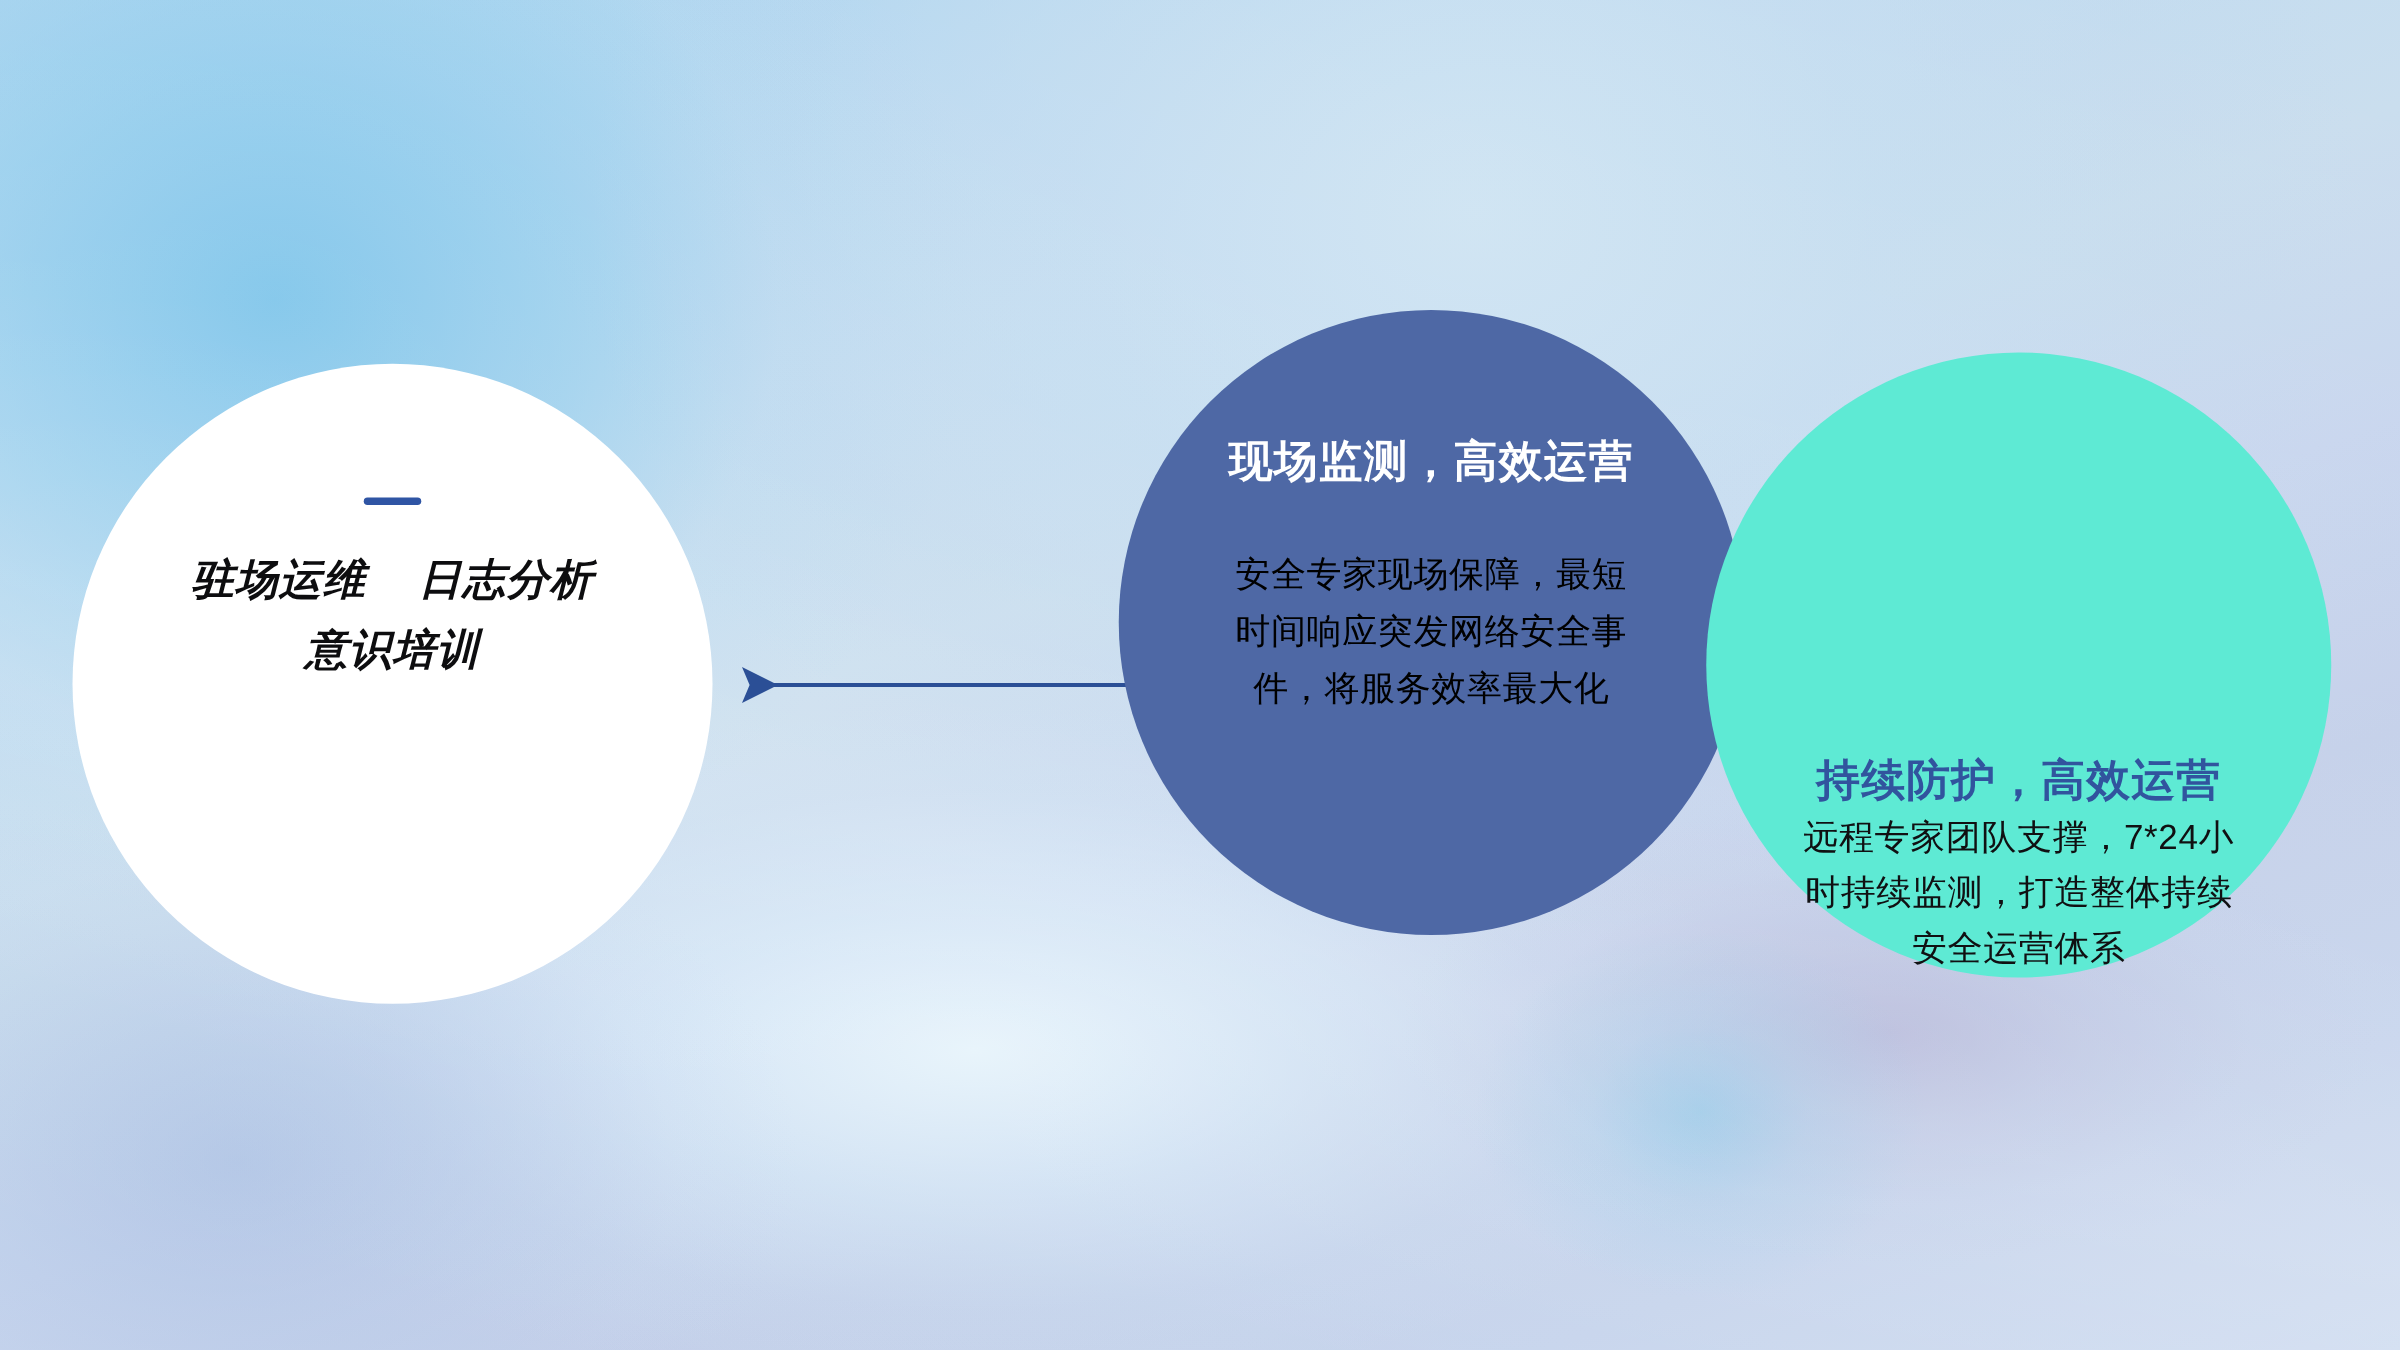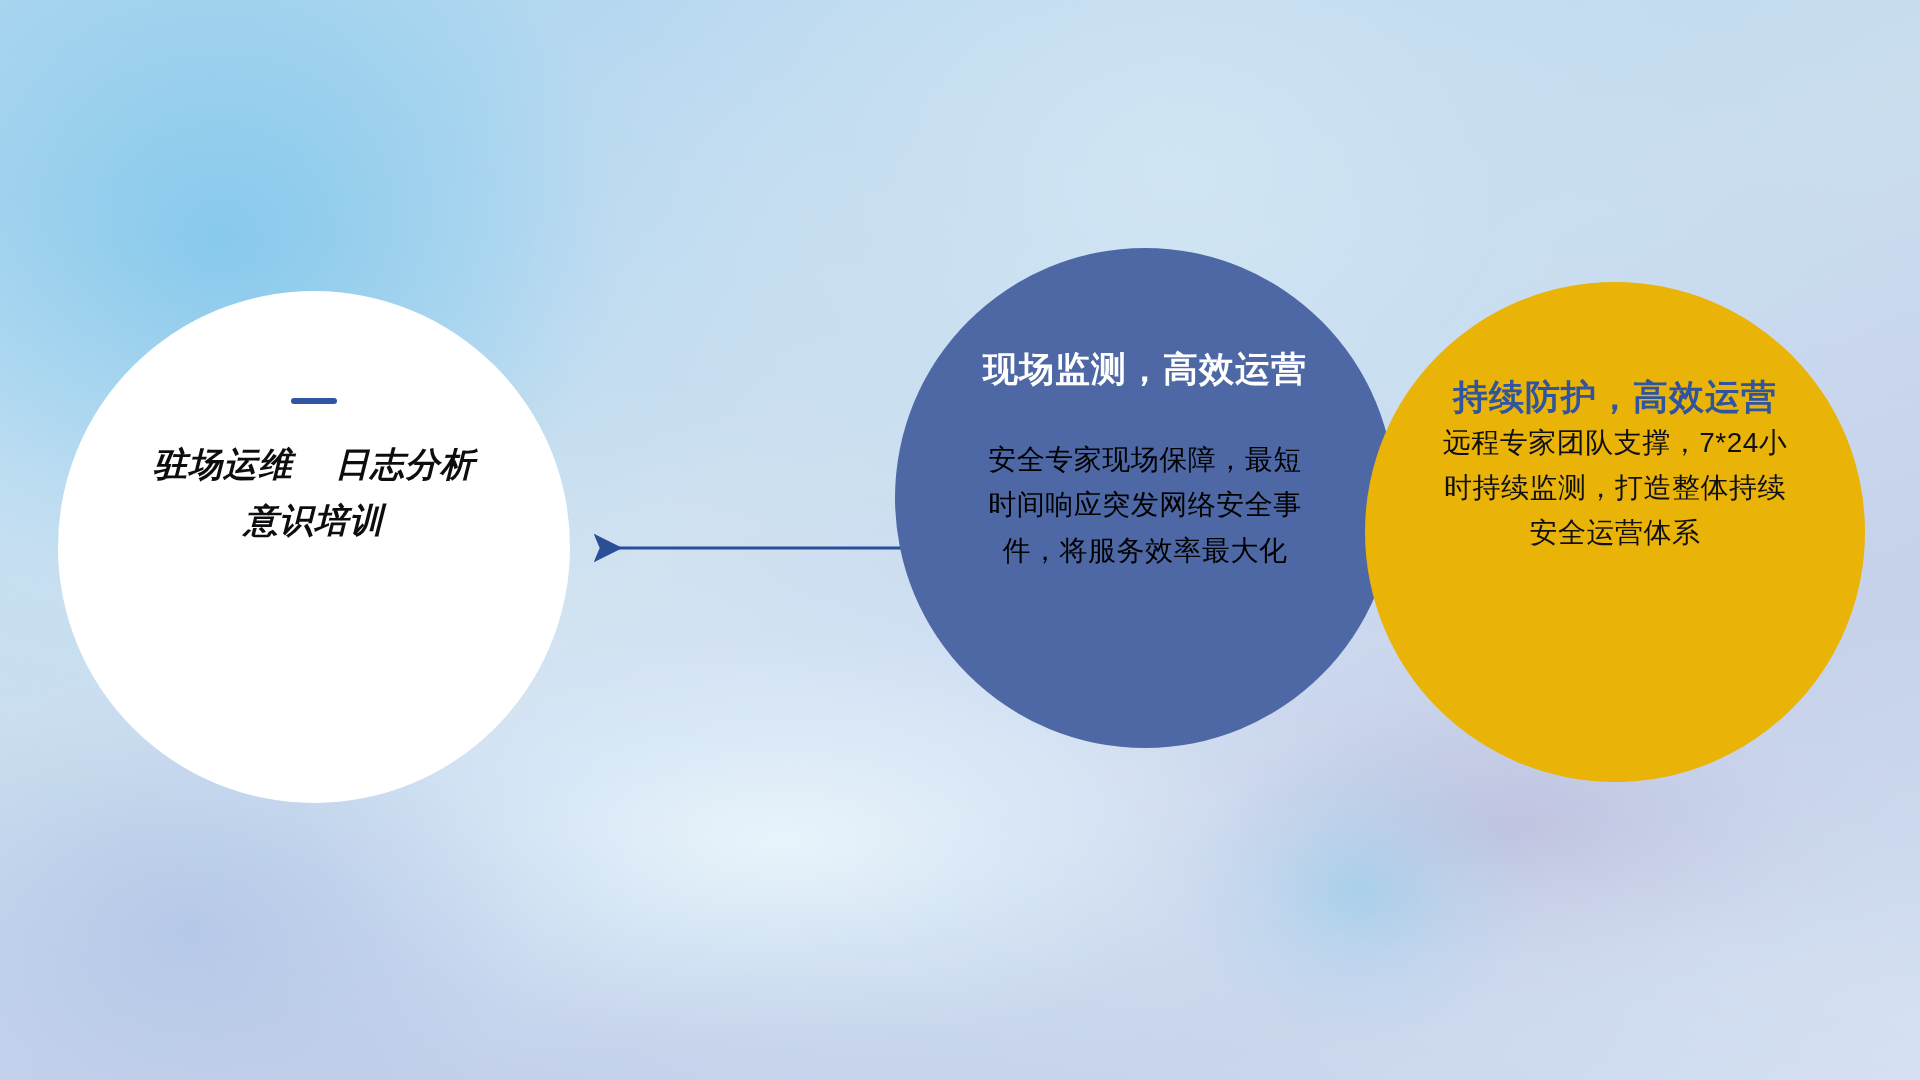--- a/index.html
+++ b/index.html
@@ -170,23 +170,24 @@
     letter-spacing: 0.5px;
     max-width: 330px;
   }
 
   
   #circle-right {
     left: 1365px;
     top: 282px;
     width: 500px;
     height: 500px;
-    background: #eab308;
+    background: #5eead4;
     z-index: 5;
     padding: 0 42px;
+    justify-content: flex-end;
   }
   #circle-right .right-title {
     margin-top: 92px;
     font-size: 35px;
     font-weight: bold;
     color: #31549e;
     letter-spacing: 1px;
     white-space: nowrap;
   }
   #circle-right .right-body {

